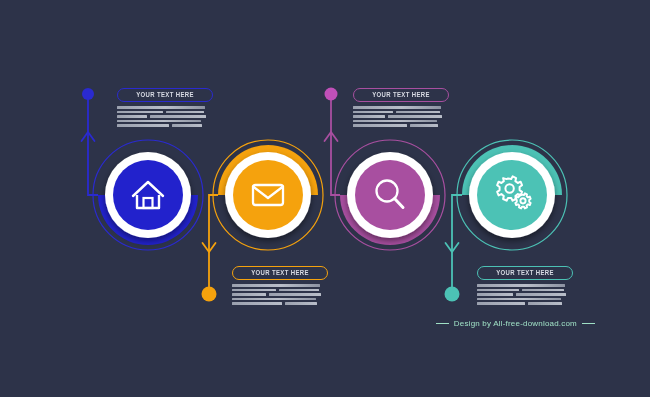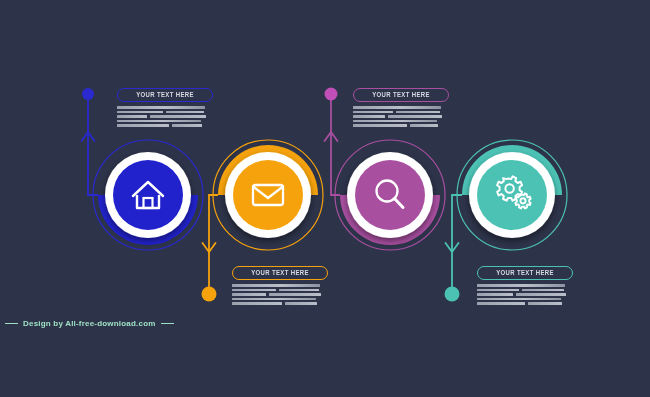--- a/index.html
+++ b/index.html
@@ -77,26 +77,25 @@
   .accent-orange { border-color: #f5a20d; }
   .accent-purple { border-color: #a84fa0; }
   .accent-teal   { border-color: #4cc2b5; }
 
   
   .footer {
     position: absolute;
     left: 0;
     top: 319px;
     width: 600px;
-    text-align: left;
+    text-align: right;
     font-size: 8px;
     color: #9fe0c5;
     letter-spacing: 0.2px;
     white-space: nowrap;
-    font-weight: bold;
   }
   .footer .dash {
     display: inline-block;
     width: 13px;
     height: 1px;
     background: #9fe0c5;
     vertical-align: middle;
     margin: 0 5px;
   }
 </style>

